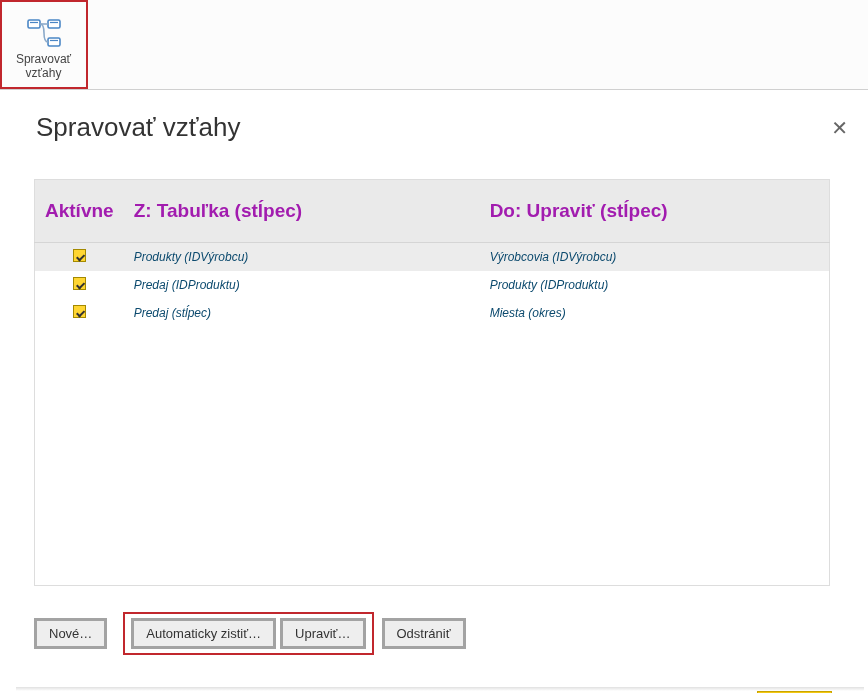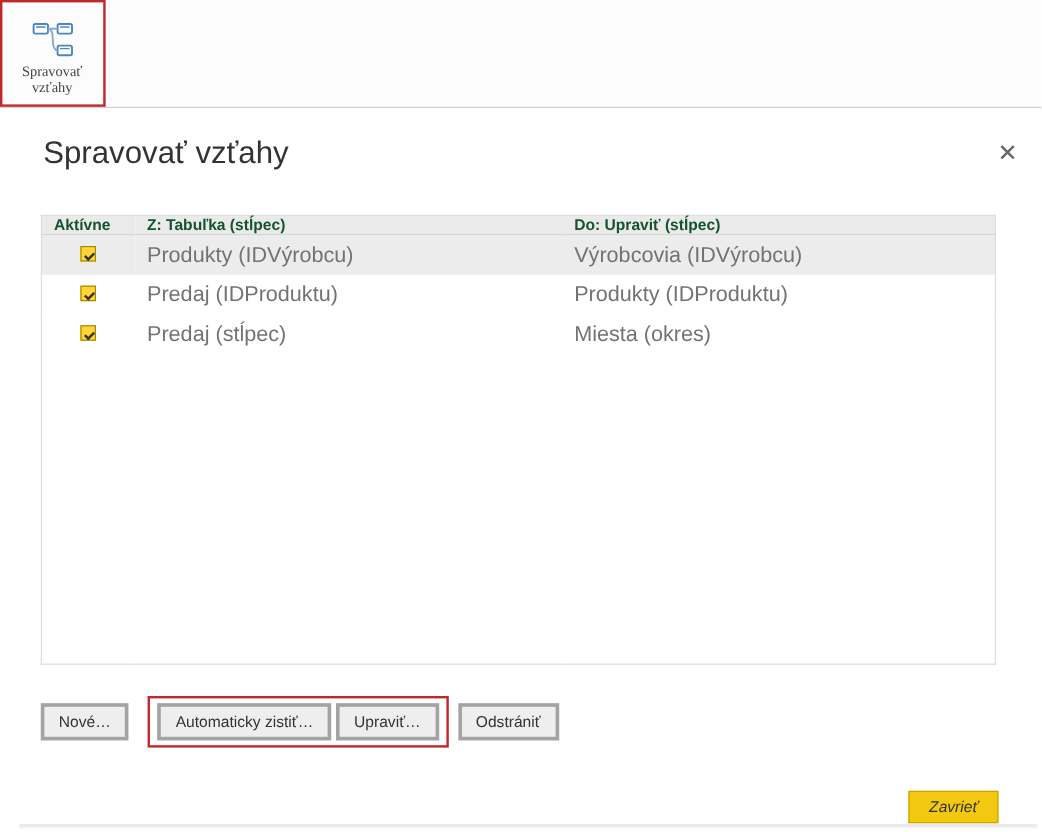--- a/index.html
+++ b/index.html
@@ -21,21 +21,20 @@
   }
   .ribbon-btn {
     width: 88px;
     display: flex;
     flex-direction: column;
     align-items: center;
     justify-content: center;
     border-right: 1px solid #d8d8d8;
     cursor: default;
     padding-top: 6px;
-    font-family: Liberation Serif, serif;
   }
   .ribbon-btn.highlighted {
     outline: 2px solid #c1272d;
     outline-offset: -2px;
   }
   .ribbon-icon { height: 36px; display:flex; align-items:center; justify-content:center; }
   .ribbon-label {
     font-size: 12px;
     color: #444;
     text-align: center;
@@ -62,33 +61,34 @@
     margin: 22px 0 36px 2px;
   }
   .rel-table {
     width: 796px;
     border: 1px solid #ddd;
     border-collapse: collapse;
   }
   .rel-table th {
     background: #eaeaea;
     font-weight: 600;
-    font-size: 13px;
+    font-size: 19px;
     text-align: left;
-    padding: 0 10px;
+    padding: 20px 10px;
     border-bottom: 1px solid #d5d5d5;
-    color: #14532d;
+    color: #a21caf;
   }
   .rel-table th.col-active { width: 78px; }
   .rel-table th.col-from   { width: 356px; }
   .rel-table td {
     padding: 6px 10px;
-    font-size: 18px;
-    color: #737373;
+    font-size: 12px;
+    color: #0c4a6e;
     vertical-align: middle;
+    font-style: italic;
   }
   .rel-table tr.selected td { background: #ececec; }
   .rel-table td.col-active { text-align: center; }
   .chk {
     display:inline-block;
     width:13px; height:13px;
     background:#ffd633;
     border:1px solid #a38900;
     position:relative;
   }

